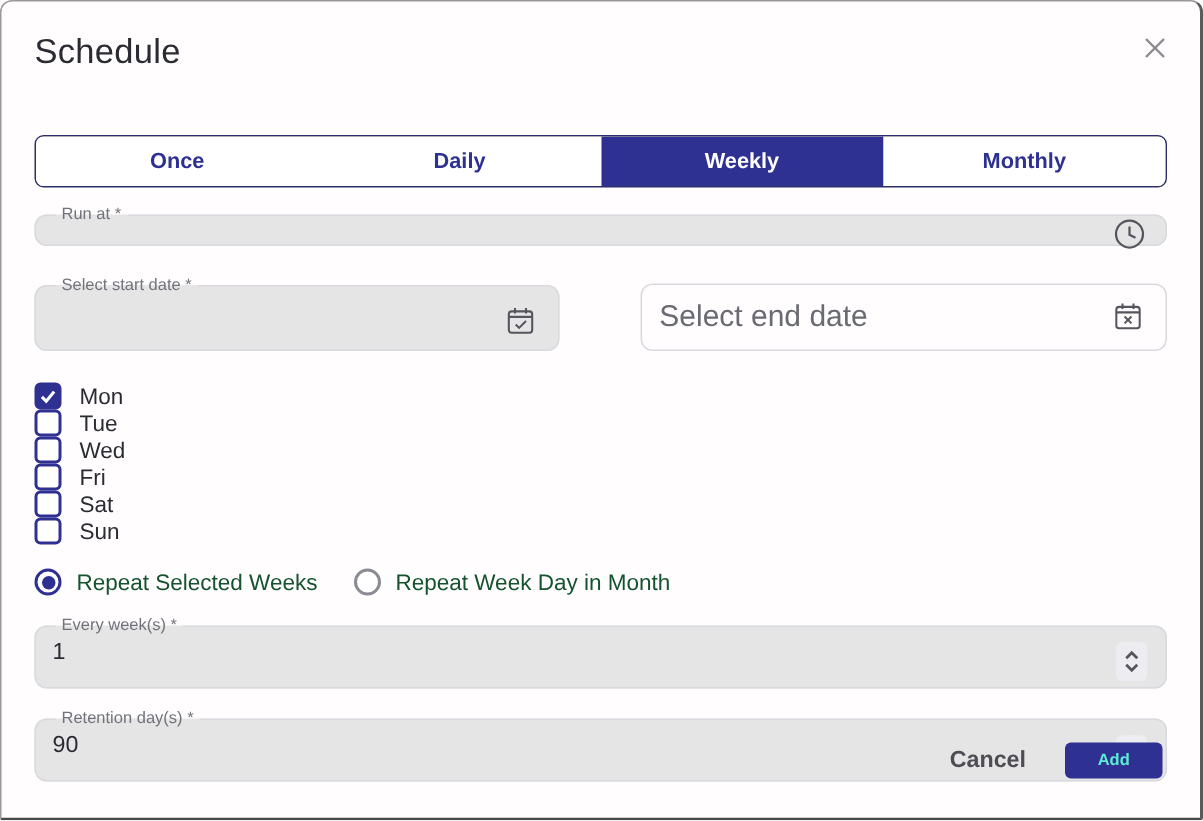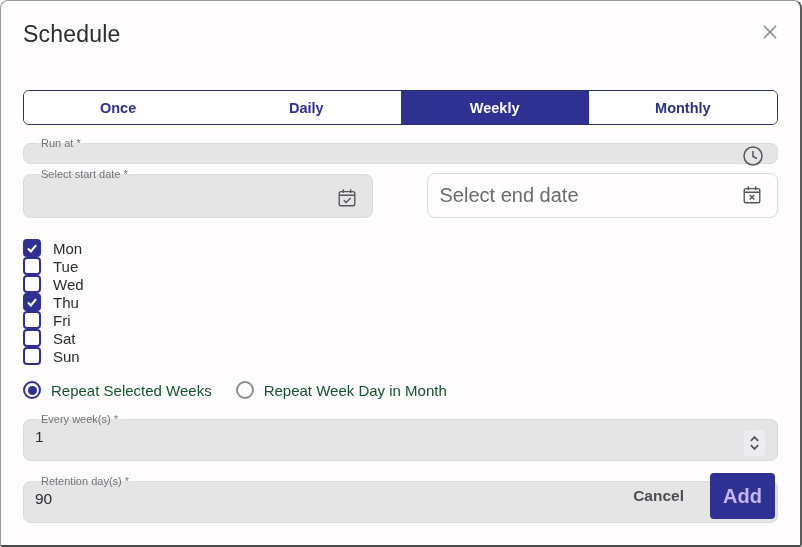--- a/index.html
+++ b/index.html
@@ -63,21 +63,21 @@
     font-size: 11px;
     color: #72727c;
     padding: 0 4px;
     margin-left: 2px;
     line-height: 12px;
   }
   .field-value { font-size: 15.5px; color: #2b2b33; padding-top: 3px; }
   .mt12 { margin-top: 12px; }
   .mt14 { margin-top: 14px; }
   
-  .date-row { display: flex; margin-top: 4px; gap: 24px; }
+  .date-row { display: flex; margin-top: 20px; gap: 24px; }
   .date-row .start-field { width: 363px; }
   .plain-field {
     position: relative;
     width: 365px;
     height: 45px;
     margin-left: 30px;
     margin-top: 5px;
     border: 1px solid #d9d9e0;
     border-radius: 8px;
     display: flex; align-items: center;
@@ -138,23 +138,23 @@
     position: absolute; right: 25px; bottom: 26px;
     display: flex; align-items: center;
   }
   .cancel-btn {
     border: none; background: none; font-family: inherit;
     font-size: 15.5px; font-weight: 700; color: #4d4d55;
     cursor: pointer; margin-right: 26px;
   }
   .add-btn {
     border: none; font-family: inherit;
-    background: #2e3192; color: #c4b5fd;
-    font-size: 20px; font-weight: 700;
-    width: 65px; height: 46px;
+    background: #2e3192; color: #5eead4;
+    font-size: 11px; font-weight: 700;
+    width: 65px; height: 24px;
     border-radius: 4px; cursor: pointer;
   }
 </style>
 </head>
 <body>
 
 <div class="modal">
 
   <div class="dlg-header">
     <div class="dlg-title">Schedule</div>
@@ -227,28 +227,20 @@
       </span>
       <span class="day-label">Tue</span>
     </div>
     <div class="day-item">
       <span class="checkbox">
         
       </span>
       <span class="day-label">Wed</span>
     </div>
     <div class="day-item">
-      <span class="checkbox on">
-        <svg viewBox="0 0 24 24">
-            <polyline points="5 13 10 18 19 7" stroke="#ffffff" stroke-width="3.6" fill="none"></polyline>
-          </svg>
-      </span>
-      <span class="day-label">Thu</span>
-    </div>
-    <div class="day-item">
       <span class="checkbox">
         
       </span>
       <span class="day-label">Fri</span>
     </div>
     <div class="day-item">
       <span class="checkbox">
         
       </span>
       <span class="day-label">Sat</span>

